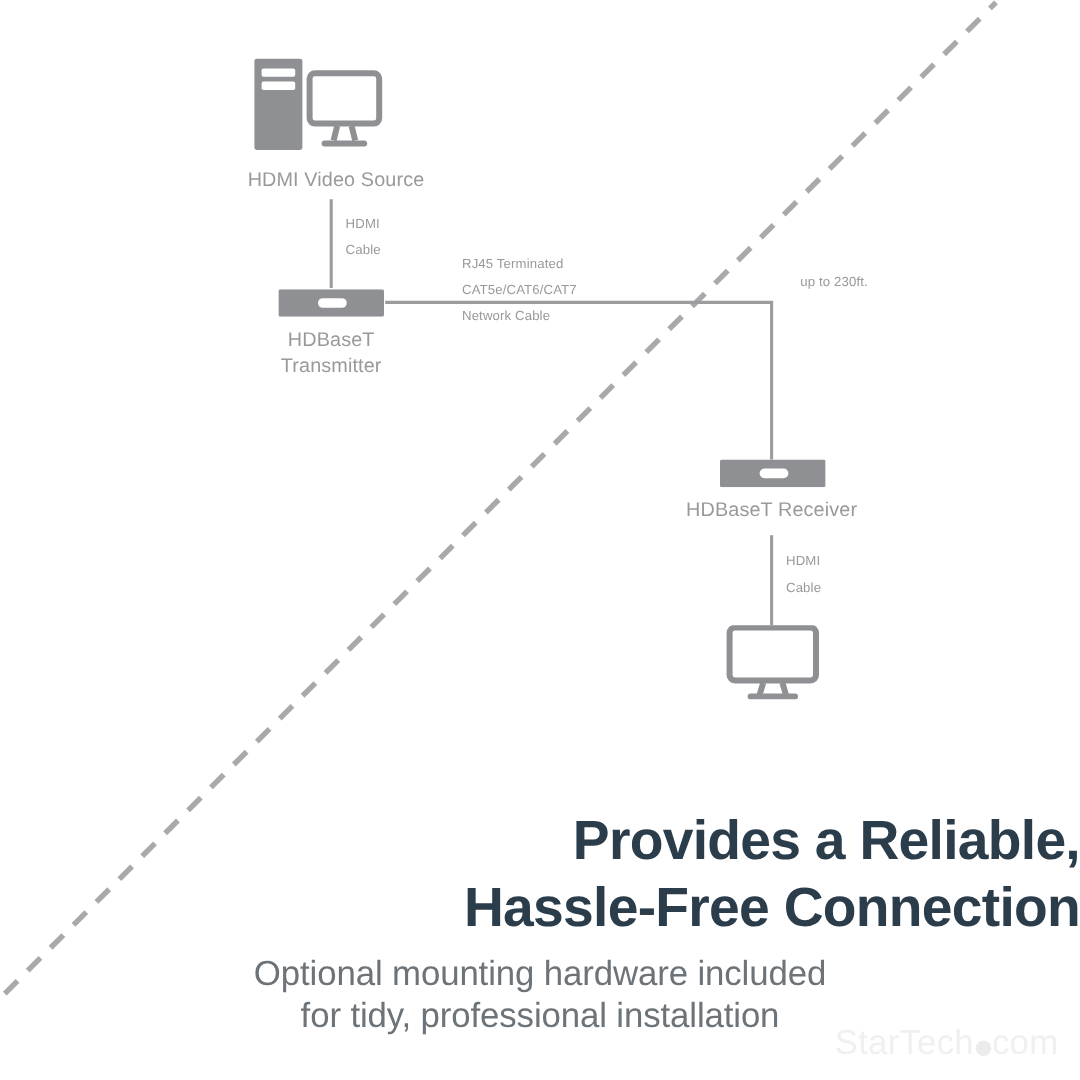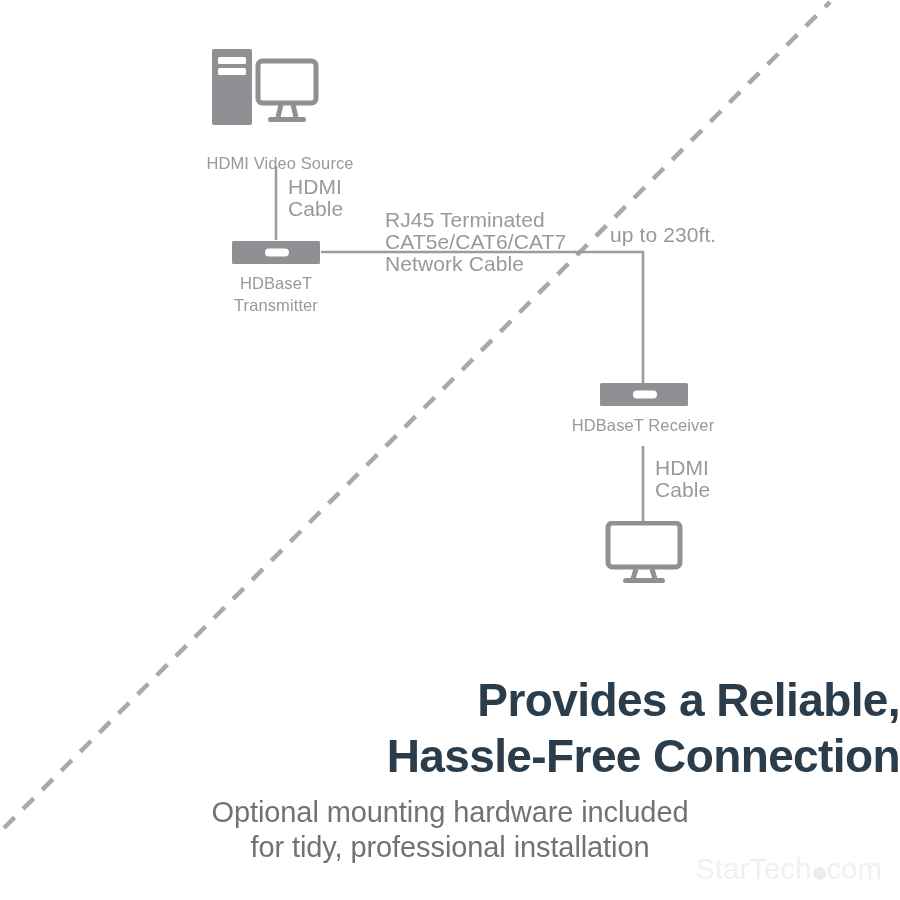--- a/index.html
+++ b/index.html
@@ -49,21 +49,21 @@
     color: #98999b;
     font-size: 16.5px;
     line-height: 22px;
     letter-spacing: .1px;
     white-space: pre-line;
   }
 
   .wire-label {
     position: absolute;
     color: #98999b;
-    font-size: 21px;
+    font-size: 11px;
     line-height: 22px;
     letter-spacing: .1px;
     white-space: pre-line;
   }
 
   
   .headline {
     position: absolute;
     left: 0;
     right: 0;
@@ -132,21 +132,21 @@
 
       <rect x="4" y="2" width="40" height="76" rx="2" fill="#8e9093"></rect>
       <rect x="10" y="10" width="28" height="7" rx="1.5" fill="#ffffff"></rect>
       <rect x="10" y="21" width="28" height="7" rx="1.5" fill="#ffffff"></rect>
 
       <rect x="50" y="14" width="58" height="42" rx="4.5" fill="none" stroke="#8e9093" stroke-width="5"></rect>
       <path d="M 73 58 L 70 70 M 85 58 L 88 70" stroke="#8e9093" stroke-width="5" fill="none" stroke-linecap="butt"></path>
       <rect x="60" y="70" width="38" height="5" rx="2.5" fill="#8e9093"></rect>
     </svg>
   </div>
-  <div class="node-label" style="left:140px; top:152px; width:280px;">HDMI Video Source</div>
+  <div class="node-label" style="left:140px; top:139px; width:280px;">HDMI Video Source</div>
 
   <div class="node" style="left:232px; top:241px;">
     <svg class="icon-svg" width="88" height="23" viewBox="0 0 88 23">
       <rect x="0" y="0" width="88" height="23" rx="1.5" fill="#8e9093"></rect>
       <rect x="33" y="7.5" width="24" height="8" rx="4" fill="#ffffff"></rect>
     </svg>
   </div>
   <div class="node-label" style="left:176px; top:272px; width:200px;">HDBaseT
 Transmitter</div>
 
@@ -166,21 +166,21 @@
     </svg>
   </div>
 
   <div class="wire-label" style="left:288px; top:176px; width:120px;">HDMI
 Cable</div>
 
   <div class="wire-label" style="left:385px; top:176px; width:220px;margin-top:33px;">RJ45 Terminated
 CAT5e/CAT6/CAT7
 Network Cable</div>
 
-  <div class="wire-label" style="left:610px; top:224px; width:170px;">up to 230ft.</div>
+  <div class="wire-label" style="left:610px; top:224px; width:170px;text-align:center;">up to 230ft.</div>
 
   <div class="wire-label" style="left:655px; top:457px; width:120px;">HDMI
 Cable</div>
 
   <div class="headline">Provides a Reliable,
 Hassle-Free Connection</div>
   <div class="subhead">Optional mounting hardware included
 for tidy, professional installation</div>
 
   <div class="watermark">

